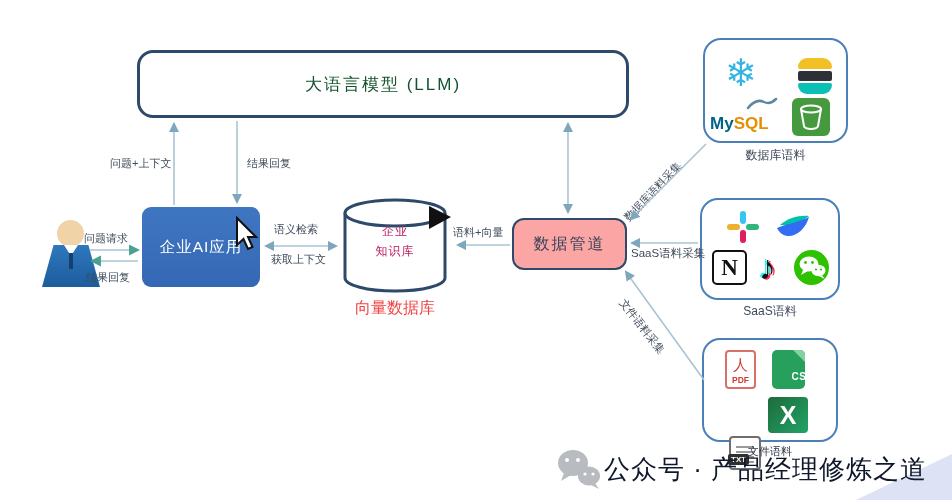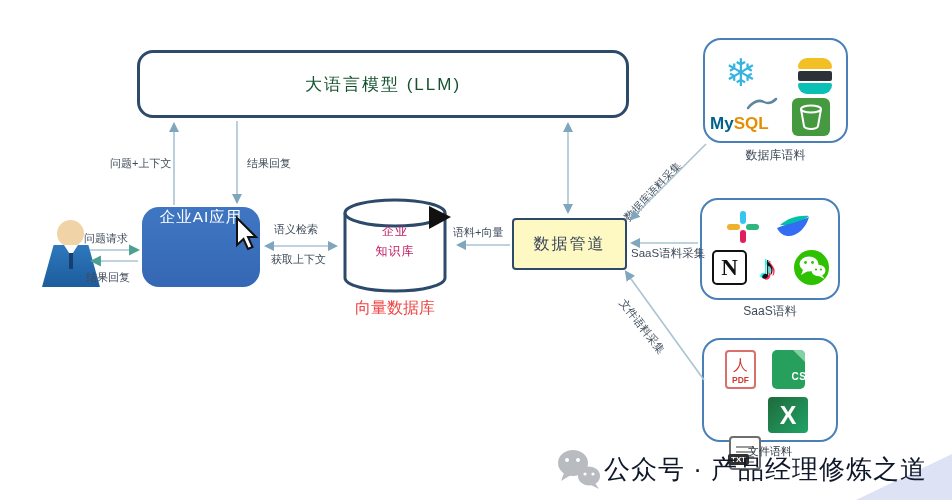--- a/index.html
+++ b/index.html
@@ -14,27 +14,27 @@
 
   
   .llm-box {
     left:137px; top:50px; width:492px; height:68px;
     border:3px solid #2e4a6b; border-radius:16px; background:#fff;
     display:flex; align-items:center; justify-content:center;
     font-size:17px; color:#14532d; letter-spacing:2px;
   }
   .app-box {
     left:142px; top:207px; width:118px; height:80px;
-    background:linear-gradient(180deg,#3f76c2,#3568b4); border-radius:17px;
-    display:flex; align-items:flex-start; justify-content:center;
+    background:linear-gradient(180deg,#3f76c2,#3568b4); border-radius:9px;
+    display:flex; align-items:center; justify-content:center;
     color:#fff; font-size:15.5px; letter-spacing:1px;
   }
   .pipeline-box {
     left:512px; top:218px; width:115px; height:52px;
-    border:2.5px solid #2e4a6b; border-radius:4px; background:#fef9c3;
+    border:2.5px solid #2e4a6b; border-radius:12px; background:#fca5a5;
     display:flex; align-items:center; justify-content:center;
     font-size:16px; color:#38455a; letter-spacing:2px;
   }
   .cyl-wrap { left:342px; top:198px; width:106px; height:96px; }
   .cyl-text {
     position:absolute; top:24px; left:0; width:106px; text-align:center;
     font-size:12px; line-height:1.65; color:#be185d; letter-spacing:1px;
   }
   .cyl-caption { left:342px; top:298px; width:106px; font-size:16px; color:#ef4444; text-align:center; }
 

